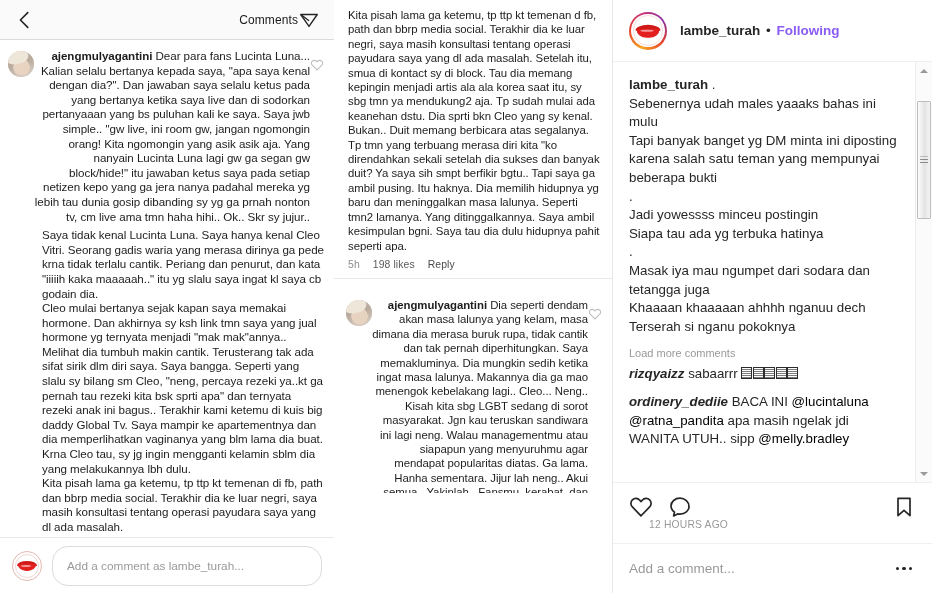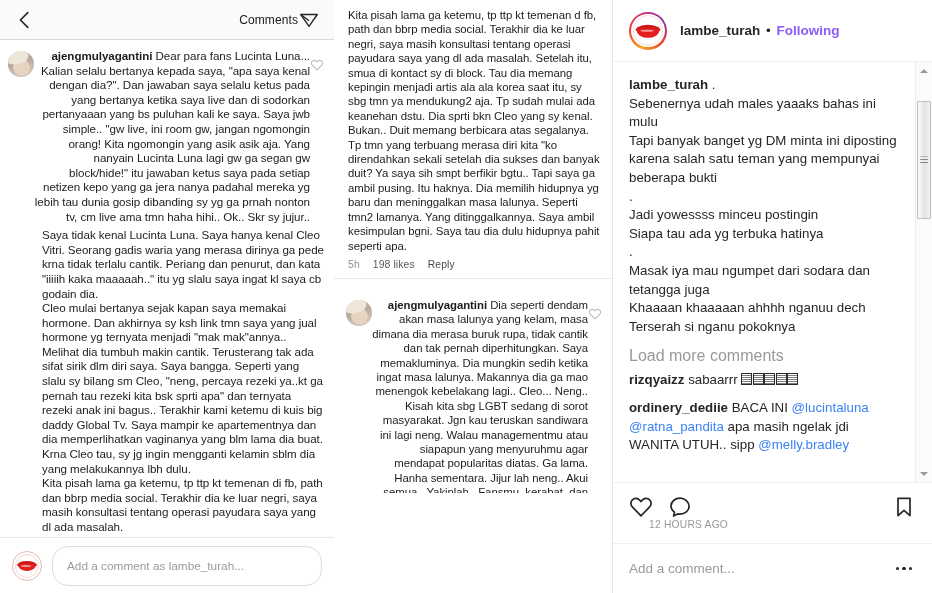--- a/index.html
+++ b/index.html
@@ -273,32 +273,32 @@
     padding: 14px 14px 0 16px;
     min-width: 0;
   }
   .cap-block {
     font-size: 13.3px;
     line-height: 18.6px;
     color: #262626;
   }
   .cap-block .uname { font-weight: 700; }
   .load-more {
-    font-size: 16px;
+    font-size: 11px;
     color: #999999;
     padding: 11px 0 6px 0;
   }
   .ig-comment {
     font-size: 13.3px;
     line-height: 18.6px;
     color: #262626;
     padding-bottom: 9px;
   }
-  .ig-comment .uname { font-weight: 700; }
-  .mention { color: #3b82f6; }
+  .ig-comment .uname { font-weight: 700; font-style: italic; }
+  .mention { color: #000000; }
   .tofu {
     display: inline-block;
     width: 11px; height: 12px;
     border: 1px solid #2b2b2b;
     margin: 0 0.5px -1px 0;
     background:
       repeating-linear-gradient(0deg, #7d7d7d 0 1px, #fff 1px 2px),
       #bdbdbd;
     vertical-align: baseline;
   }

